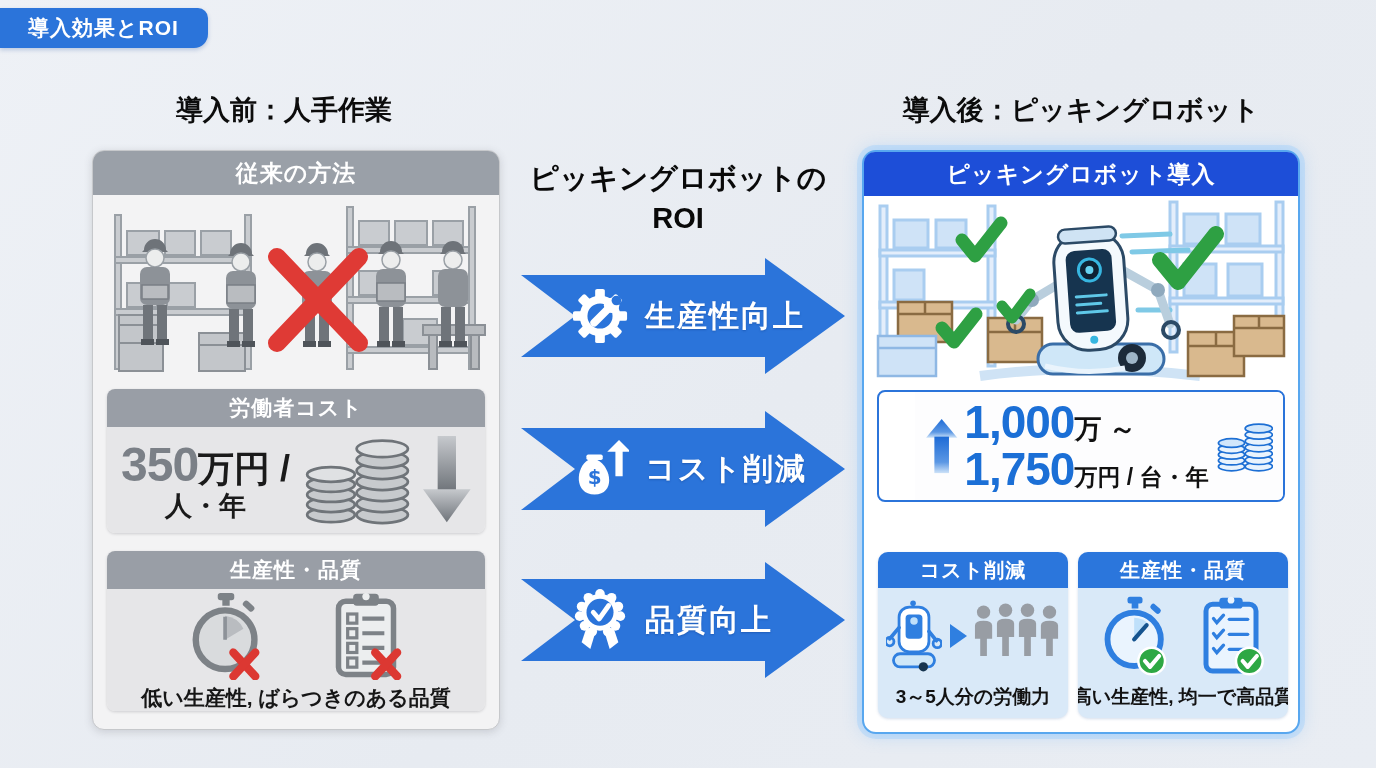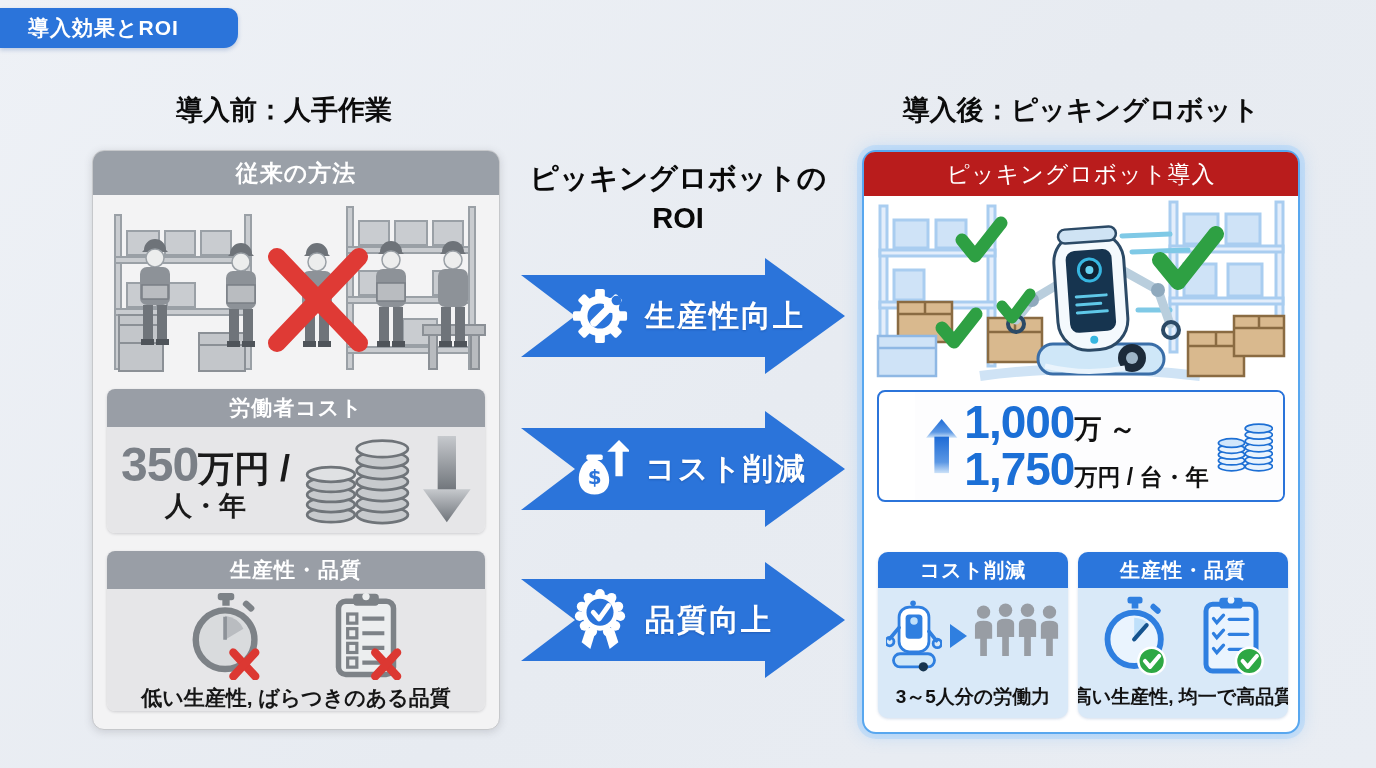--- a/index.html
+++ b/index.html
@@ -6,21 +6,21 @@
   body{
     width:1376px;height:768px;position:relative;overflow:hidden;
     background:linear-gradient(135deg,#eef1f6 0%,#e7ebf1 55%,#e9edf3 100%);
     font-family:"Liberation Sans","DejaVu Sans",sans-serif;
     color:#111;
   }
   .abs{position:absolute;}
 
   
   .badge{
-    left:0;top:8px;width:238px;height:40px;
+    left:0;top:8px;width:208px;height:40px;
     background:#2b74da;border-radius:0 10px 14px 0;
     display:flex;align-items:center;padding-left:28px;box-sizing:border-box;
     color:#fff;font-size:21px;font-weight:800;letter-spacing:1px;
     box-shadow:0 2px 4px rgba(30,80,160,.25);
   }
 
   
   .col-header{font-size:27px;font-weight:800;color:#0c0c0c;text-align:center;}
   .col-header.before{left:80px;top:92px;width:408px;}
   .col-header.after{left:852px;top:92px;width:458px;}
@@ -66,23 +66,23 @@
   .arrow-label{color:#fff;font-size:30px;font-weight:800;letter-spacing:2px;text-shadow:0 1px 2px rgba(10,50,120,.35);}
   .arrow-1{top:258px;} .arrow-2{top:411px;} .arrow-3{top:562px;}
 
   
   .right-panel{
     left:862px;top:150px;width:438px;height:584px;
     background:#fff;border:2px solid #58a7ef;border-radius:14px;box-sizing:border-box;
     box-shadow:0 0 0 5px rgba(140,200,255,.30),0 0 18px rgba(110,180,250,.45);
   }
   .panel-header-blue{
-    height:44px;background:#b91c1c;border-radius:11px 11px 0 0;
+    height:44px;background:#1d4ed8;border-radius:11px 11px 0 0;
     display:flex;align-items:center;justify-content:center;
-    color:#fff;font-size:23px;font-weight:400;letter-spacing:1px;}
+    color:#fff;font-size:23px;font-weight:700;letter-spacing:1px;}
   .robot-illustration{left:6px;top:46px;width:422px;height:188px;}
 
   .cost-box{left:13px;top:238px;width:408px;border:2px solid #2b74da;border-radius:8px;overflow:hidden;background:#fff;box-sizing:border-box;}
   .cost-box .sub-header{height:40px;background:#2b76dc;display:flex;align-items:center;justify-content:center;
     color:#fff;font-size:22px;font-weight:800;letter-spacing:1px;}
   .cost-box .sub-body{height:108px;display:flex;align-items:center;padding:0 10px;box-sizing:border-box;gap:6px;background:#fdfdfe;margin-left:36px;}
   .cost-lines{line-height:1.02;white-space:nowrap;flex:1;}
   .cost-value{font-size:46px;font-weight:800;color:#1b6fd6;letter-spacing:-1px;}
   .cost-suffix{font-size:27px;font-weight:800;color:#111;}
   .cost-suffix2{font-size:23px;font-weight:800;color:#111;}

